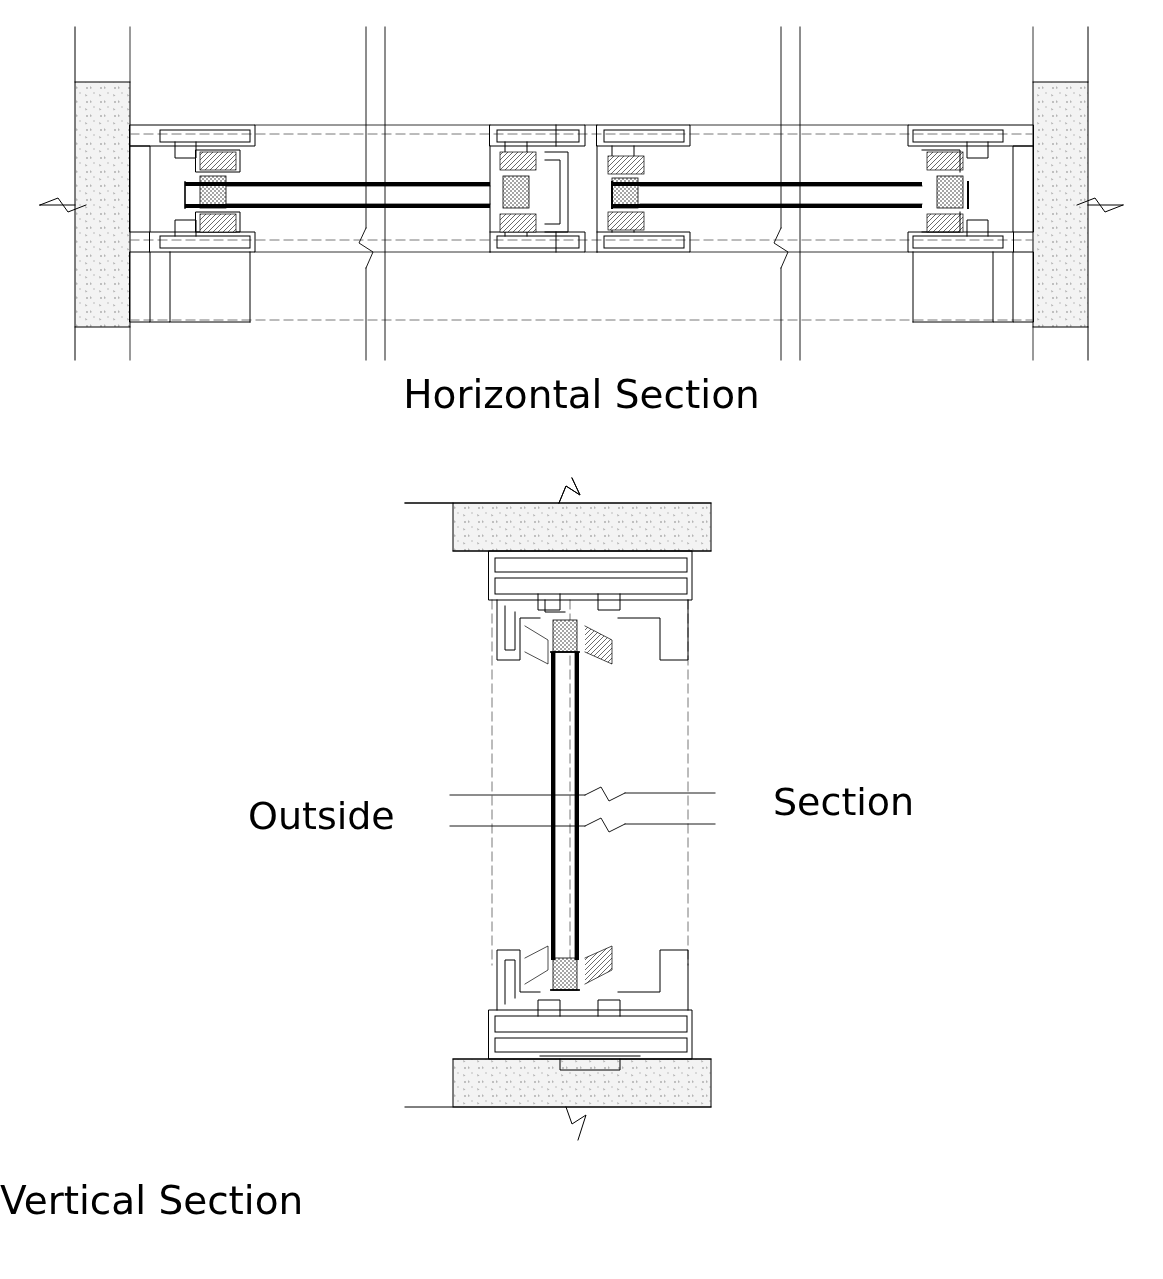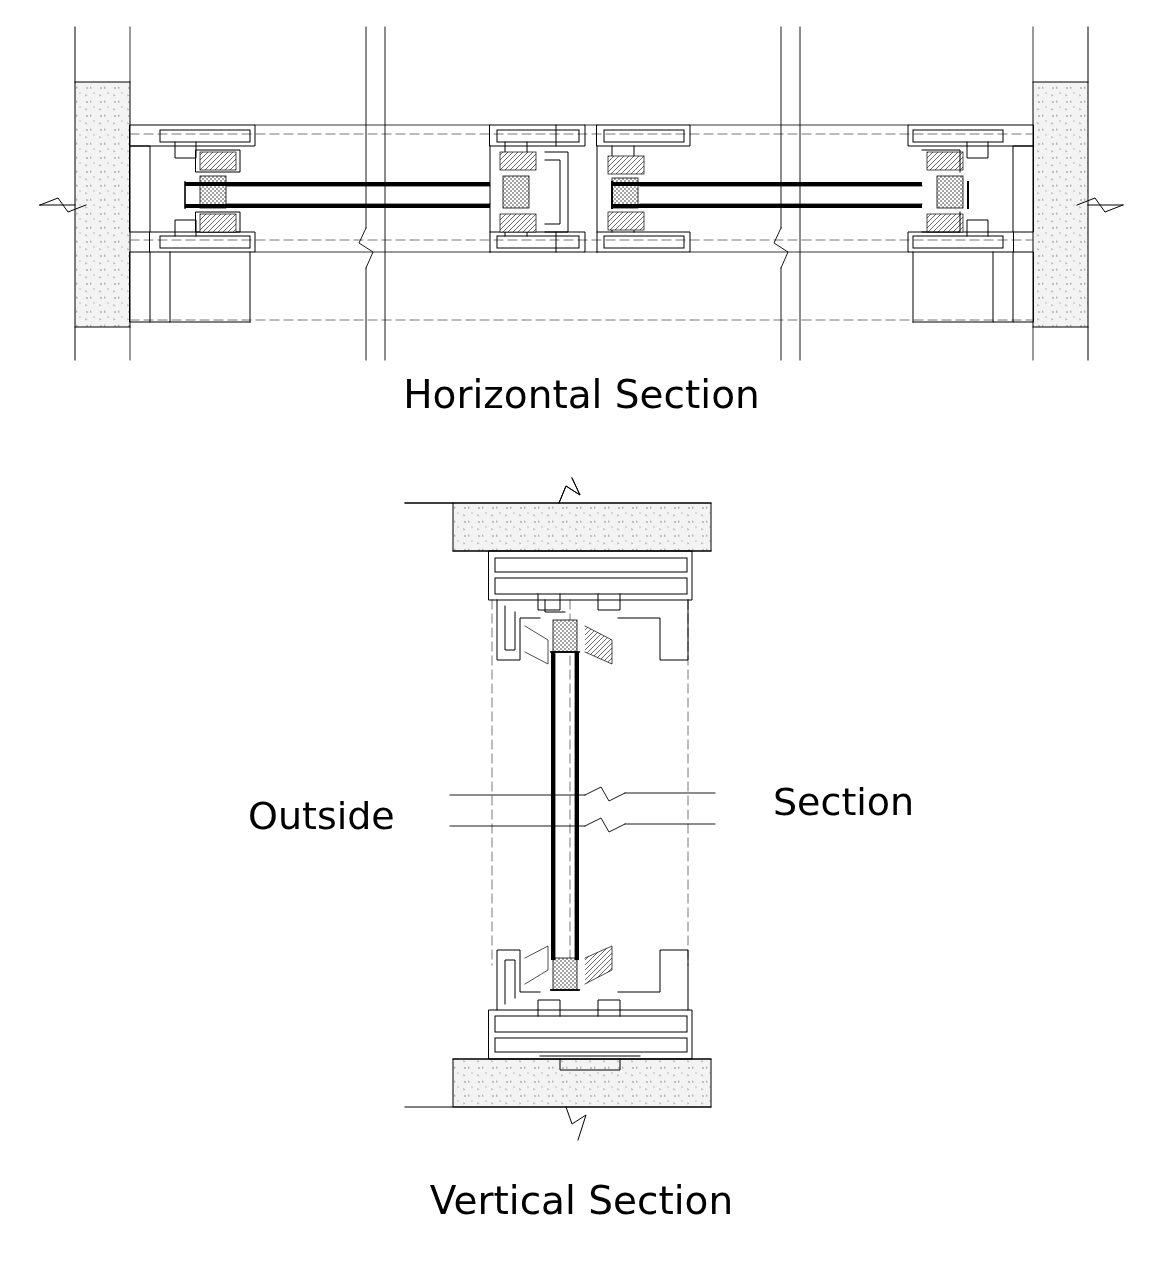--- a/index.html
+++ b/index.html
@@ -33,21 +33,21 @@
     left: 0;
     top: 375px;
     width: 1163px;
     text-align: center;
     font-size: 39px;
   }
   .label-vertical-section {
     left: 0;
     top: 1181px;
     width: 1163px;
-    text-align: center;
+    text-align: left;
     font-size: 39px;
   }
   .label-outside {
     left: 248px;
     top: 783px;
     font-size: 38px;
     margin-top: 14px;
   }
   .label-inside {
     left: 773px;

